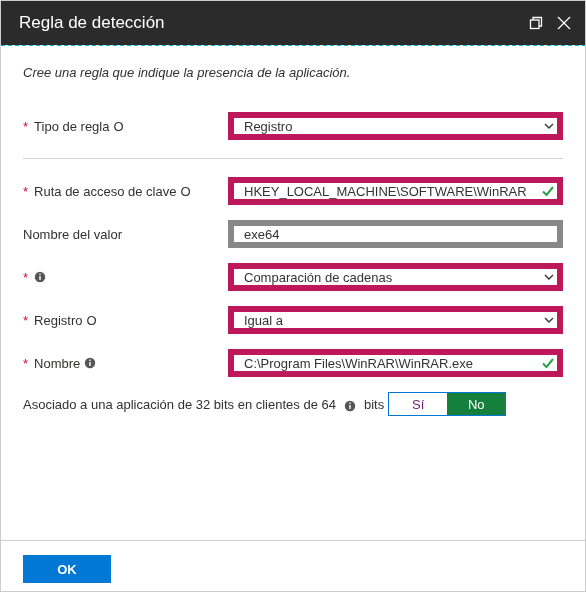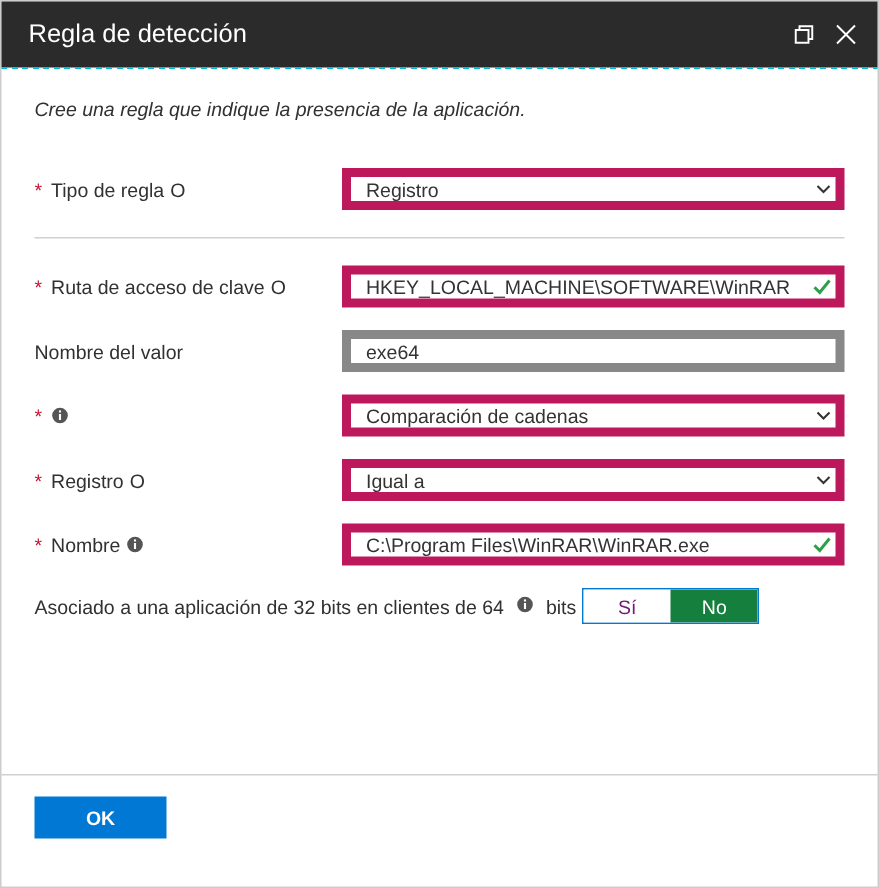--- a/index.html
+++ b/index.html
@@ -85,21 +85,21 @@
     color: #2aa148;
     pointer-events: none;
   }
   .toggle-row {
     display: flex;
     align-items: center;
     margin-top: 2px;
     margin-bottom: 8px;
     font-size: 13px;
   }
-  .toggle-label { color: #323130; display: flex; align-items: flex-start; gap: 8px; }
+  .toggle-label { color: #323130; display: flex; align-items: flex-end; gap: 8px; }
   .segmented {
     display: inline-flex;
     border: 1px solid #0078d4;
     height: 24px;
     margin-left: 4px;
     overflow: hidden;
   }
   .segmented .opt {
     width: 58px;
     display: flex;
@@ -109,21 +109,21 @@
     cursor: pointer;
     background: #fff;
     color: #701a75;
   }
   .segmented .opt.selected {
     background: #15803d;
     color: #fff;
   }
   .footer {
     border-top: 1px solid #d0d0d0;
-    padding: 14px 22px 32px 22px;
+    padding: 14px 22px 8px 22px;
   }
   .ok-btn {
     background: #0078d4;
     color: #fff;
     border: none;
     height: 28px;
     width: 88px;
     font-size: 13px;
     font-weight: 600;
     cursor: pointer;

